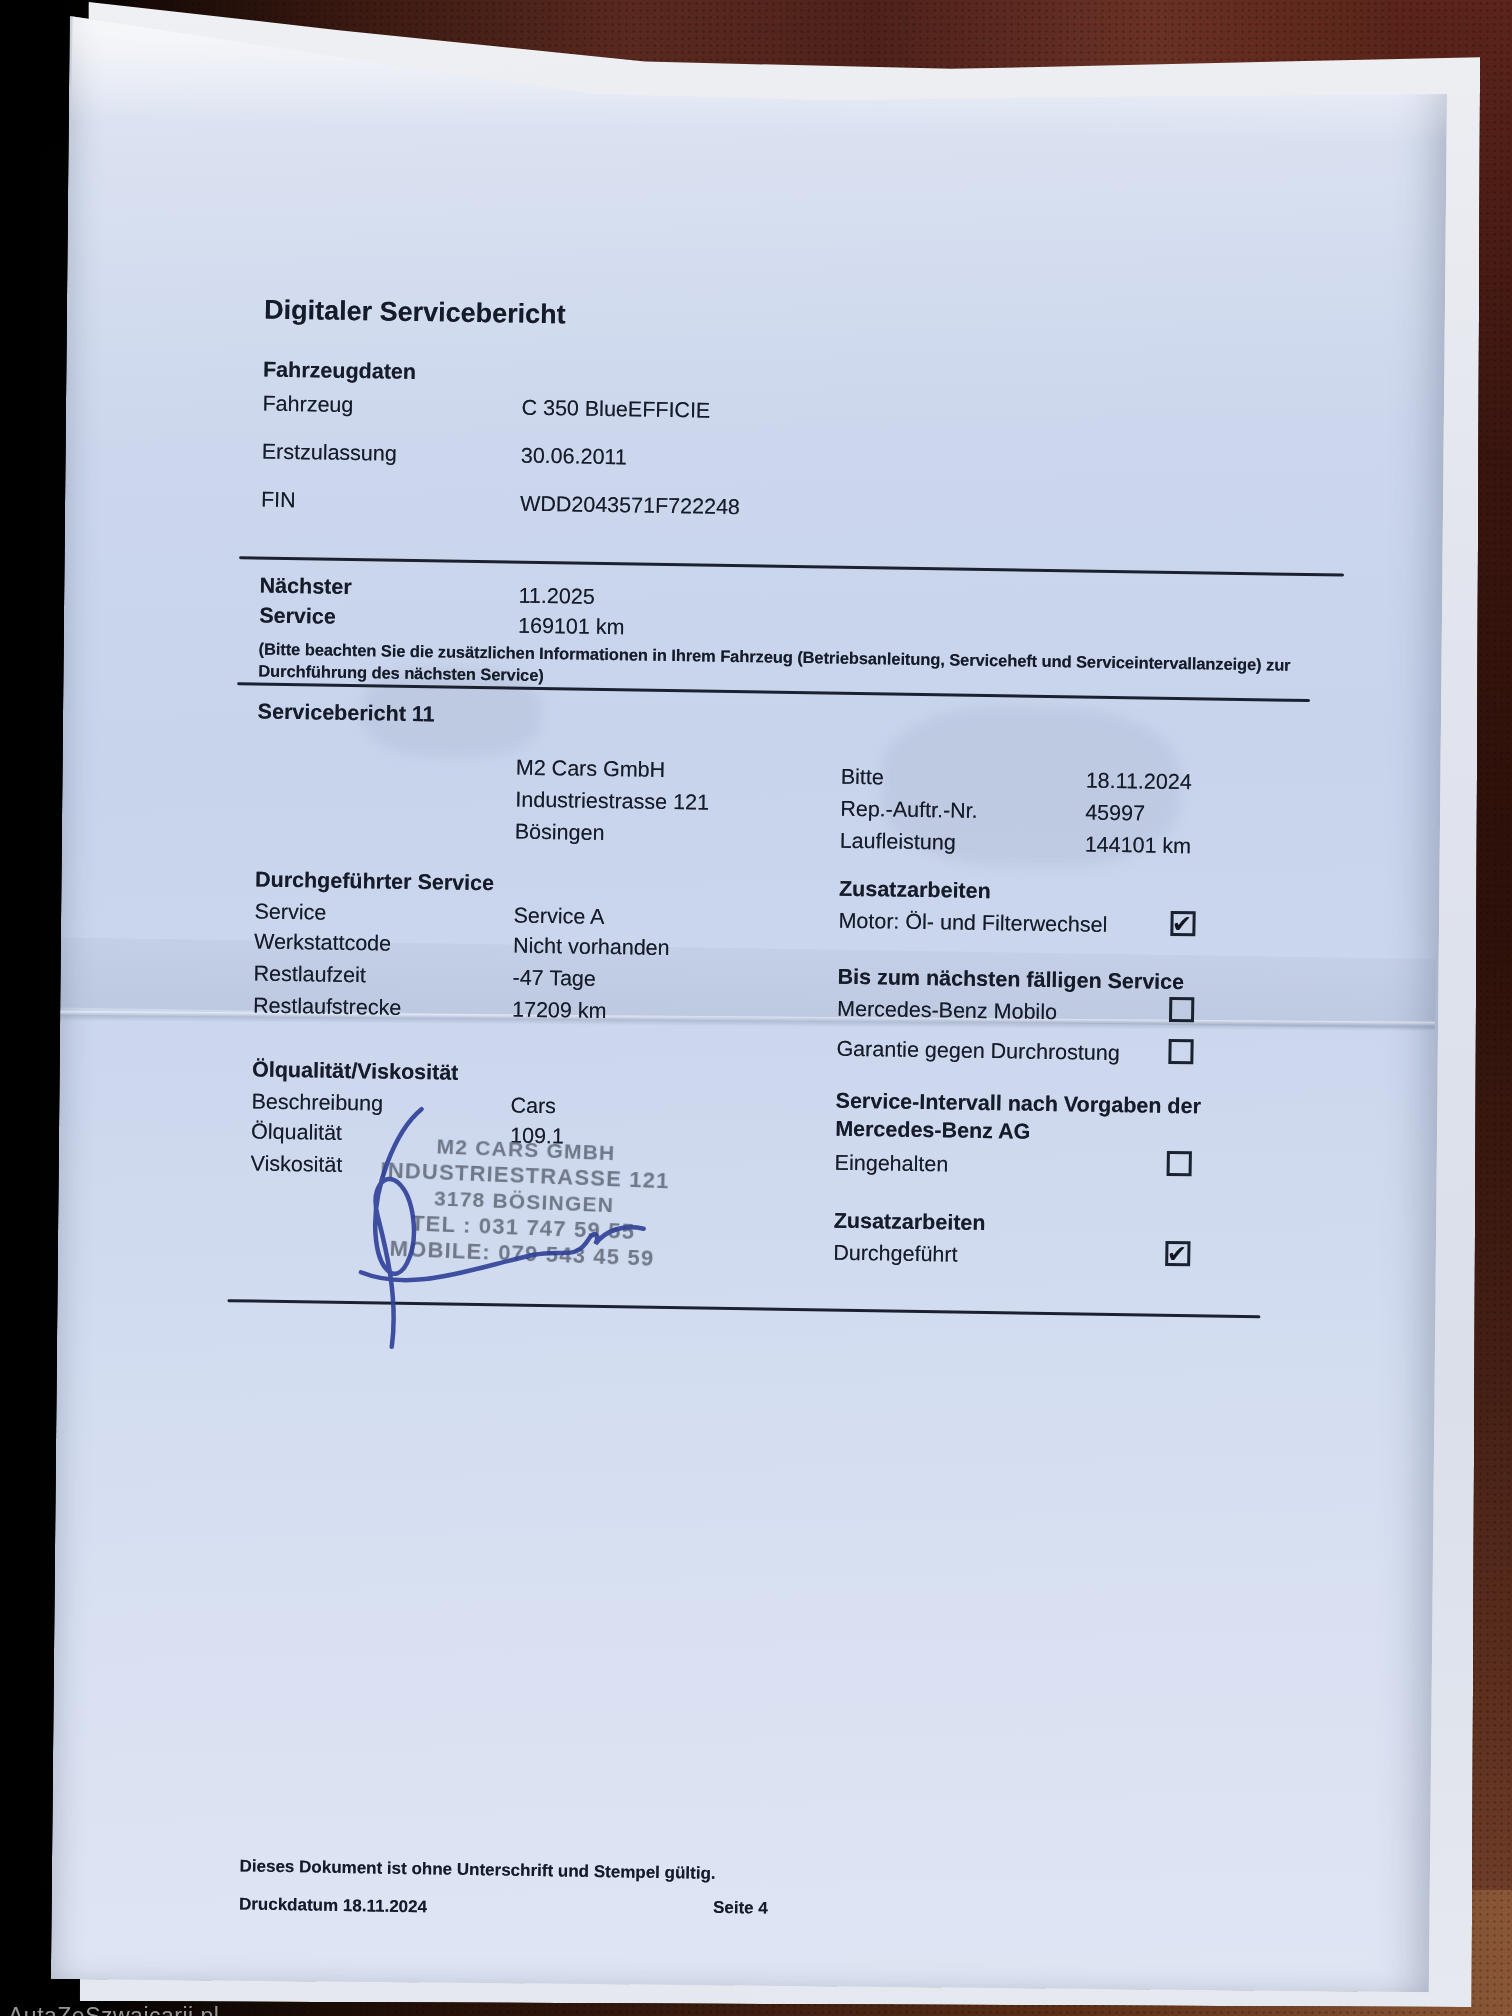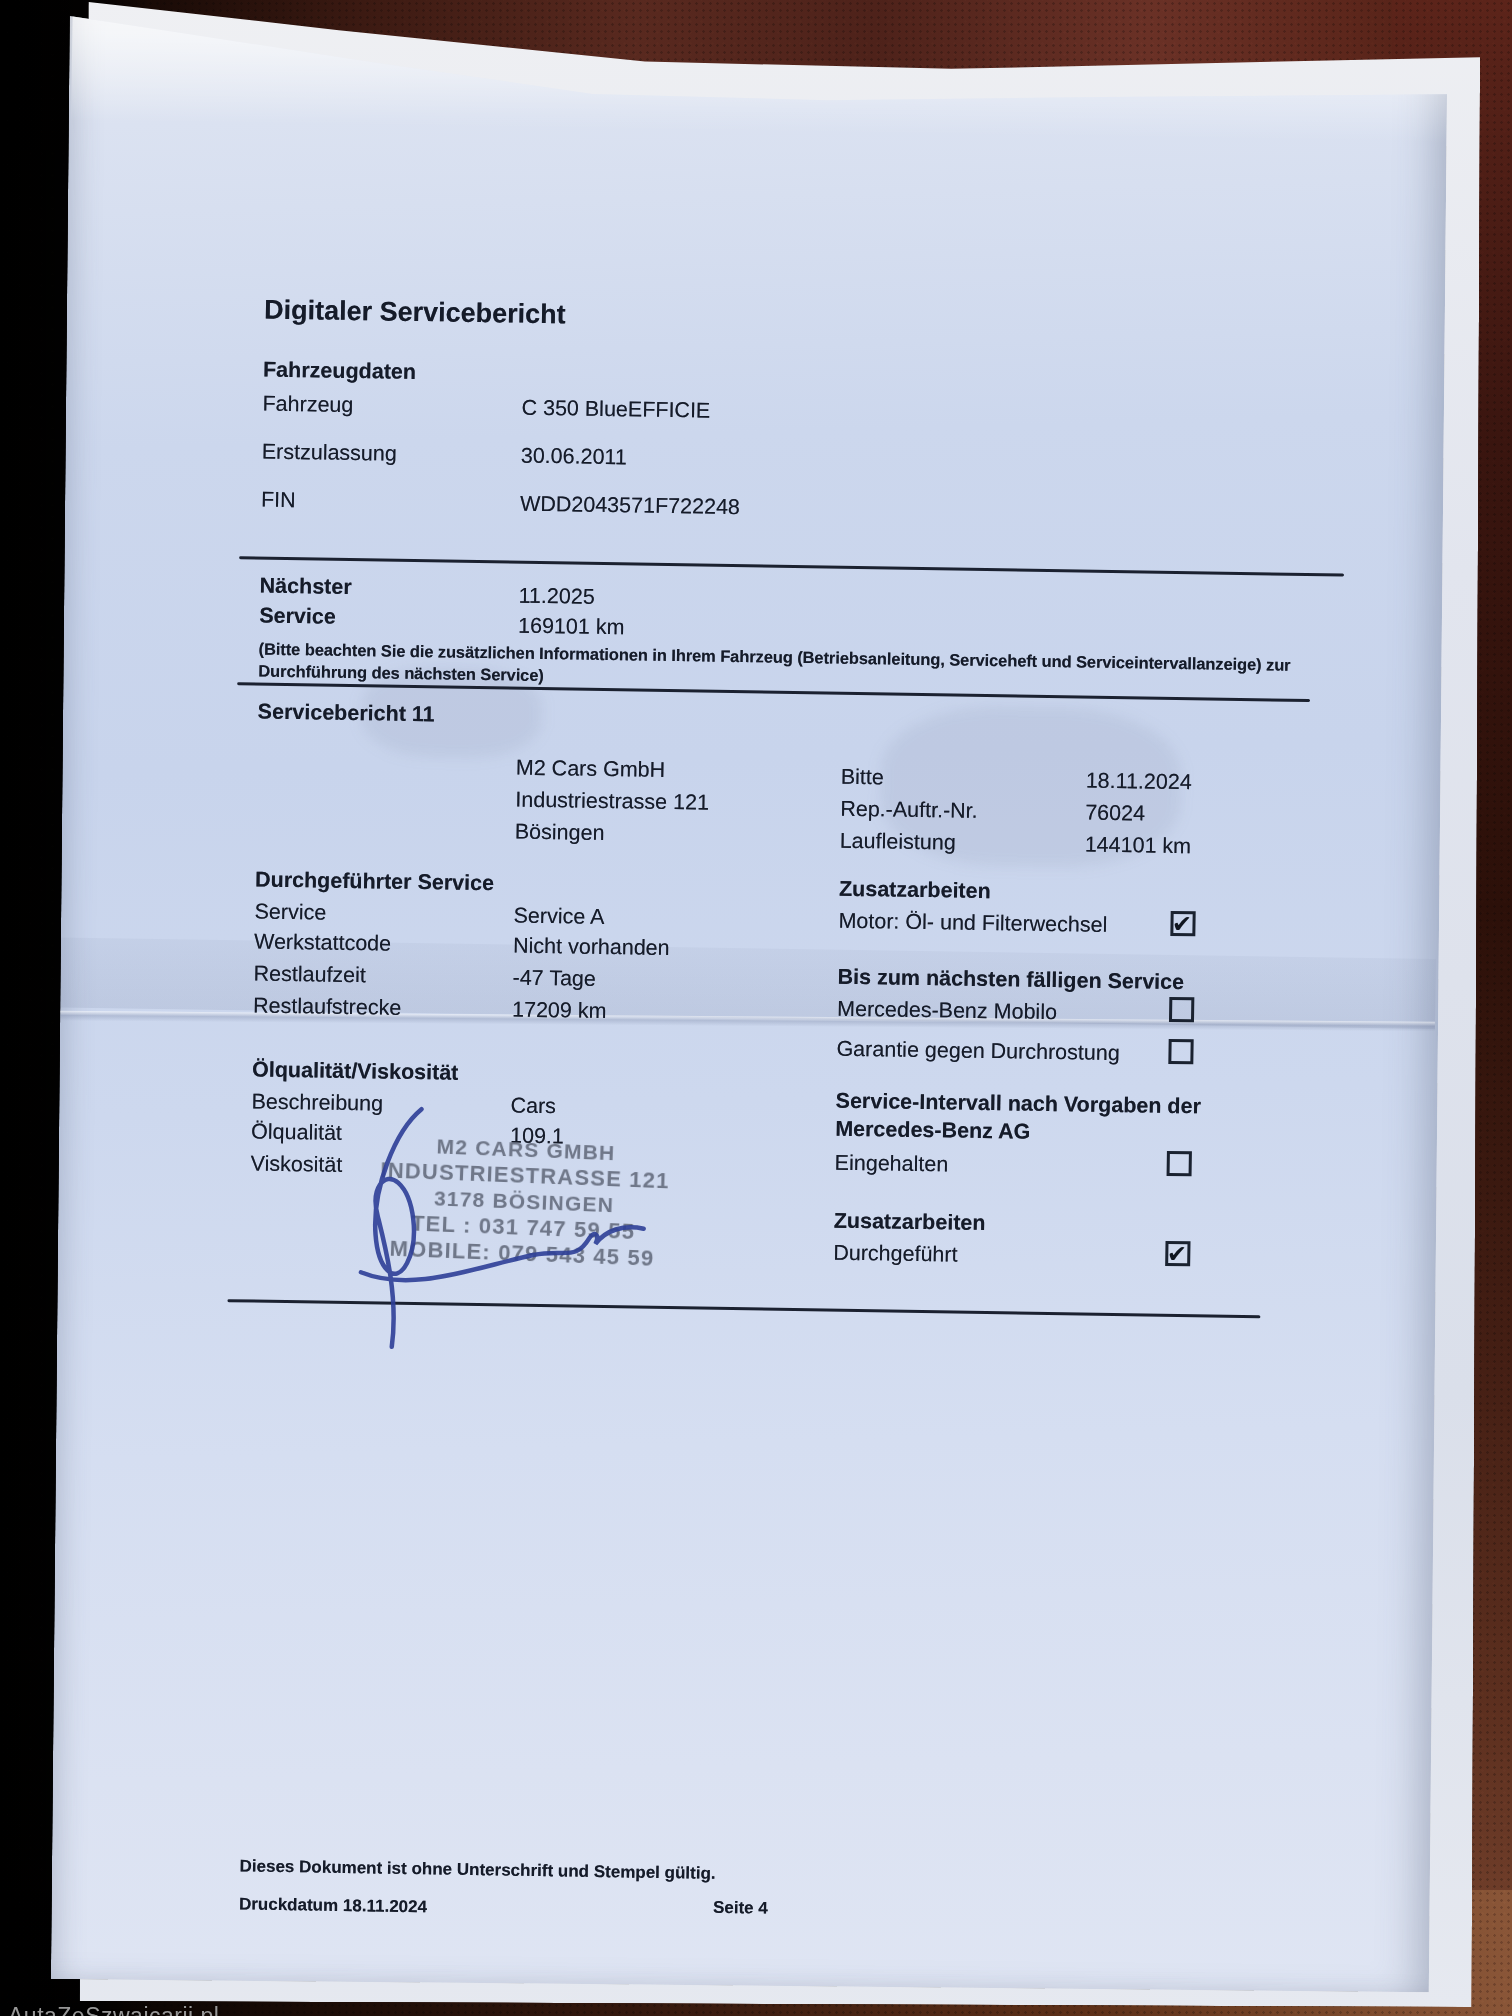--- a/index.html
+++ b/index.html
@@ -120,21 +120,21 @@
     <div class="t" style="left:455px;top:746px;">M2 Cars GmbH</div>
     <div class="t" style="left:455px;top:778px;">Industriestrasse 121</div>
     <div class="t" style="left:455px;top:810px;">Bösingen</div>
 
     <div class="row" style="top:750px">
       <span class="rlbl">Bitte</span>
       <span class="rval">18.11.2024</span>
     </div>
     <div class="row" style="top:782px">
       <span class="rlbl">Rep.-Auftr.-Nr.</span>
-      <span class="rval">76024</span>
+      <span class="rval">45997</span>
     </div>
     <div class="row" style="top:814px">
       <span class="rlbl">Laufleistung</span>
       <span class="rval">144101 km</span>
     </div>
 
     <div class="t b" style="left:196px;top:862px;">Durchgeführter Service</div>
     <div class="t b" style="left:780px;top:862px;">Zusatzarbeiten</div>
 
     <div class="row" style="top:894px">

